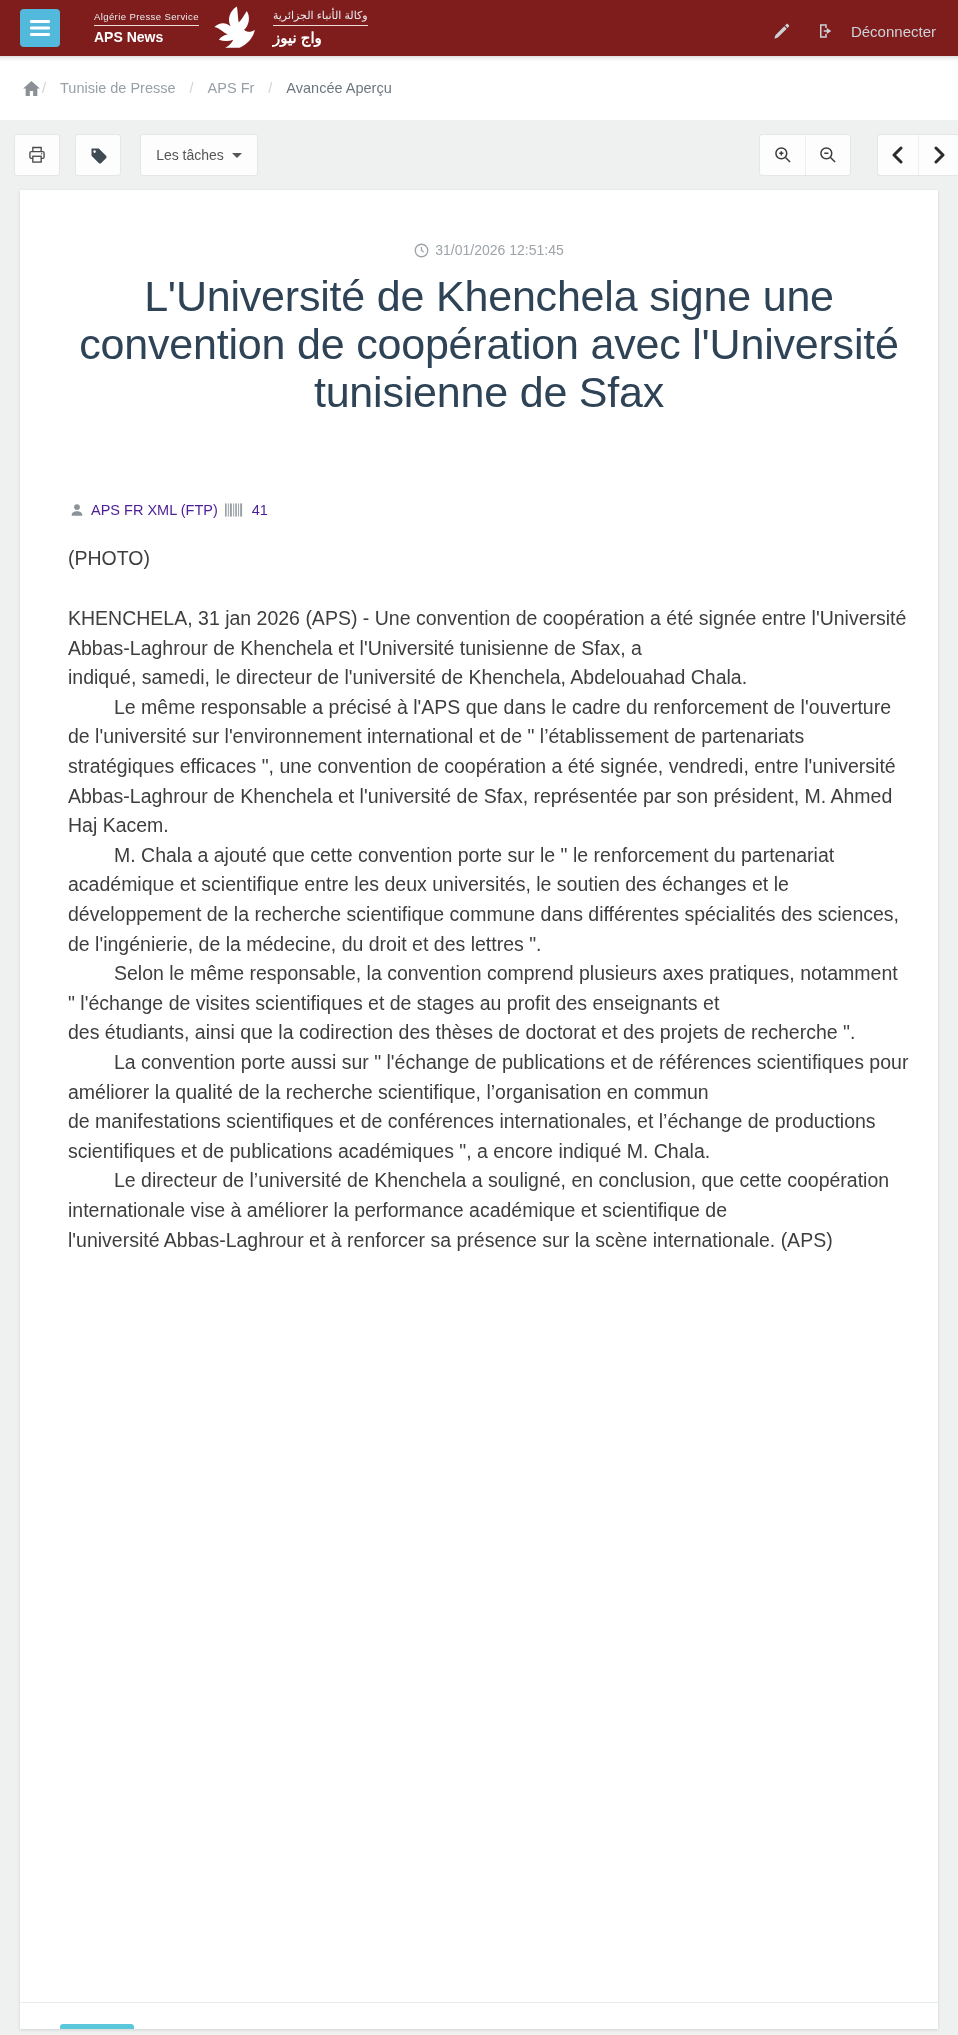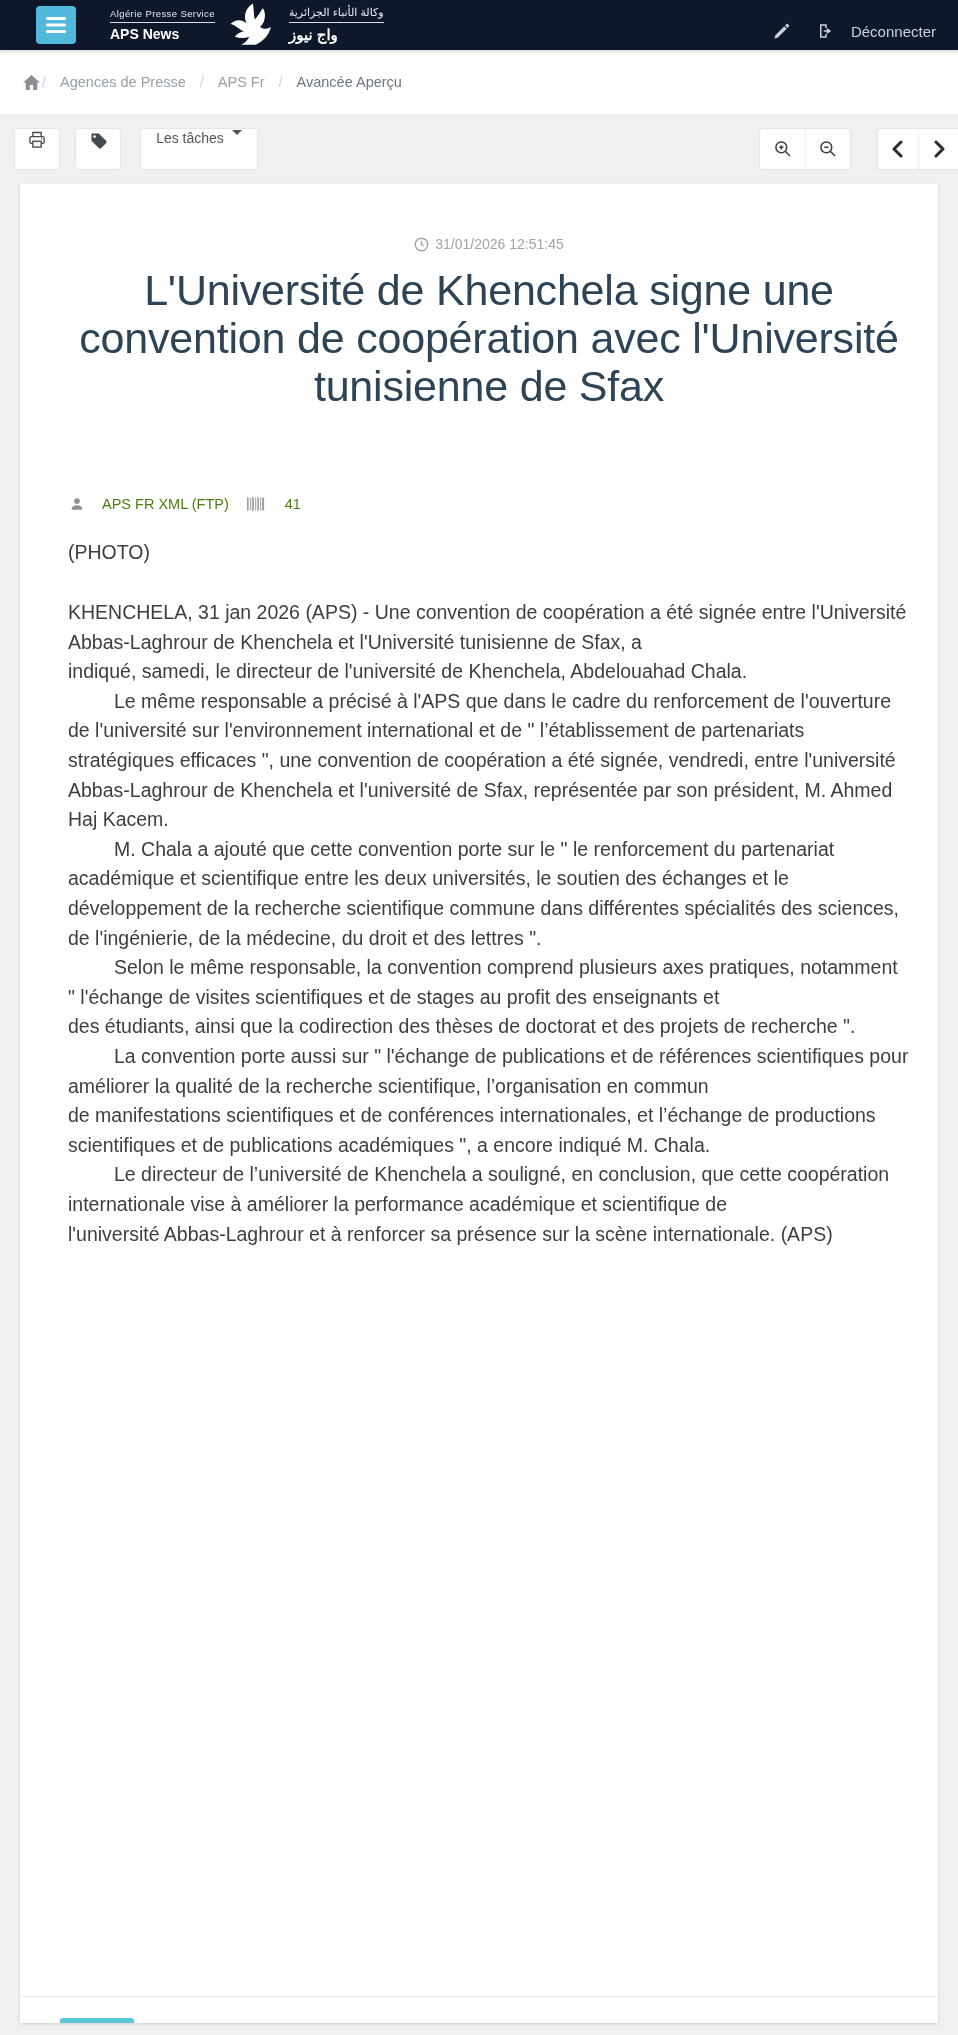--- a/index.html
+++ b/index.html
@@ -6,25 +6,25 @@
   html, body {
     margin: 0; padding: 0;
     width: 958px; height: 2035px;
     overflow: hidden;
     background: #eff0f0;
     font-family: "Liberation Sans", sans-serif;
   }
 
   
   .topbar {
-    height: 50px;
-    background: #0f172a;
+    height: 56px;
+    background: #7f1d1d;
     display: flex;
     align-items: center;
-    padding: 0 36px;
+    padding: 0 20px;
     position: relative;
   }
   .menu-btn {
     width: 40px; height: 38px;
     background: #53b9dc;
     border: none; border-radius: 4px;
     display: flex; align-items: center; justify-content: center;
     cursor: pointer;
     margin-right: 34px;
   }
@@ -67,21 +67,21 @@
     background: #eff0f0;
     display: flex; align-items: center;
     padding: 0 0 0 14px;
     position: relative;
   }
   .tb-btn {
     height: 42px;
     background: #fdfdfd;
     border: 1px solid #e4e6e7;
     border-radius: 3px;
-    display: flex; align-items: flex-start; justify-content: center;
+    display: flex; align-items: center; justify-content: center;
     cursor: pointer;
     color: #4a4a4a;
   }
   .tb-btn.sq { width: 46px; margin-right: 15px; }
   .tb-btn.tasks { width: 118px; margin-left: 4px; font-size: 14px; color: #555; gap: 8px; }
   .caret-down {
     width: 0; height: 0; display: inline-block;
     border-left: 5px solid transparent; border-right: 5px solid transparent;
     border-top: 5px solid #555;
   }
@@ -121,22 +121,22 @@
     margin: 0 auto 86px auto;
     max-width: 830px;
     text-align: center;
     color: #2e4356;
     font-size: 43px;
     line-height: 1.12;
     font-weight: 400;
     letter-spacing: -.2px;
   }
   .meta-row {
-    display: flex; align-items: center; gap: 18px;
-    color: #4d7c0f; font-size: 14.5px;
+    display: flex; align-items: center; gap: 7px;
+    color: #4c1d95; font-size: 14.5px;
     margin: 0 0 26px 2px;
   }
   .meta-count { margin-left: 2px; }
   .keywords {
     color: #e0543f; font-size: 15px;
     margin: 0 0 40px 2px;
     cursor: pointer;
   }
   .article-body { color: #3e3e3e; font-size: 19.5px; line-height: 29.6px; }
   .article-body p { margin: 0; white-space: pre-line; }
@@ -207,21 +207,21 @@
   </div>
 </header>
 
 <nav class="breadcrumb-bar">
   <span class="home-crumb">
     <svg class="ic" width="17" height="15" viewBox="0 0 20 18">
       <path fill="#8a9096" d="M10 0L0 9h3v9h5v-6h4v6h5V9h3L10 0z"></path>
     </svg>
   </span>
   <span class="crumb-sep">/</span>
-  <span class="crumb">Agences de Presse</span>
+  <span class="crumb">Tunisie de Presse</span>
   <span class="crumb-sep">/</span>
   <span class="crumb">APS Fr</span>
   <span class="crumb-sep">/</span>
   <span class="crumb active">Avancée Aperçu</span>
 </nav>
 
 <div class="toolbar">
   <button class="tb-btn sq">
     <span>
       <svg class="ic" width="20" height="20" viewBox="0 0 24 24" fill="none" stroke="#4a4a4a" stroke-width="1.6">

